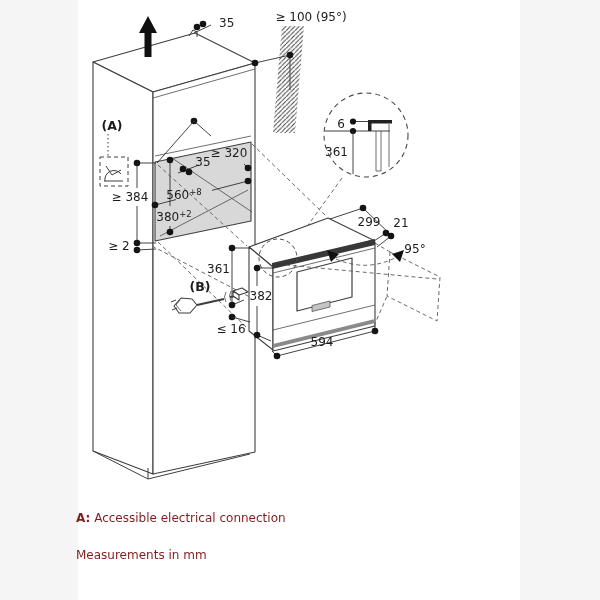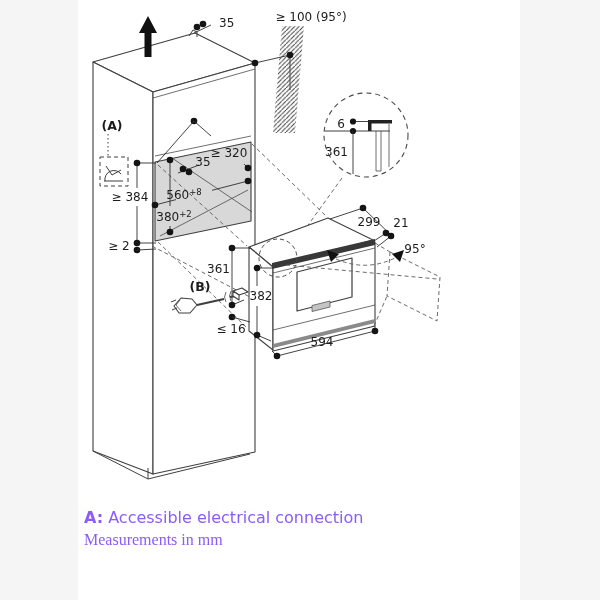--- a/index.html
+++ b/index.html
@@ -9,22 +9,22 @@
   svg text{font-family:"DejaVu Sans",sans-serif;fill:#1c1c1c;}
   .dim{font-size:12px;}
   .sup{font-size:8.5px;}
   .callout{font-size:12.5px;font-weight:bold;}
   .outline{fill:#ffffff;stroke:#3f3f3f;stroke-width:1.1;stroke-linejoin:round;}
   .ln{stroke:#3f3f3f;stroke-width:1;fill:none;}
   .thin{stroke:#4a4a4a;stroke-width:0.8;fill:none;}
   .dimln{stroke:#2f2f2f;stroke-width:0.9;fill:none;}
   .dash{stroke:#5a5a5a;stroke-width:0.9;fill:none;stroke-dasharray:4 3;}
   .dot{fill:#141414;}
-  .notes{position:absolute;left:84px;top:510px;color:#8b5cf6;font-size:16px;line-height:16px;}
-  .notes .units{margin-top:6px;font-family:Liberation Serif, serif;}
+  .notes{position:absolute;left:76px;top:510px;color:#7f1d1d;font-size:12px;line-height:16px;}
+  .notes .units{margin-top:21px;}
   .notes b{font-weight:bold;}
 </style>
 </head>
 <body>
 
 <div id="stage">
 <svg id="canvas" width="600" height="600" viewBox="0 0 600 600">
 
   <defs>
     <pattern id="hatch" width="4.4" height="4.4" patternUnits="userSpaceOnUse">

